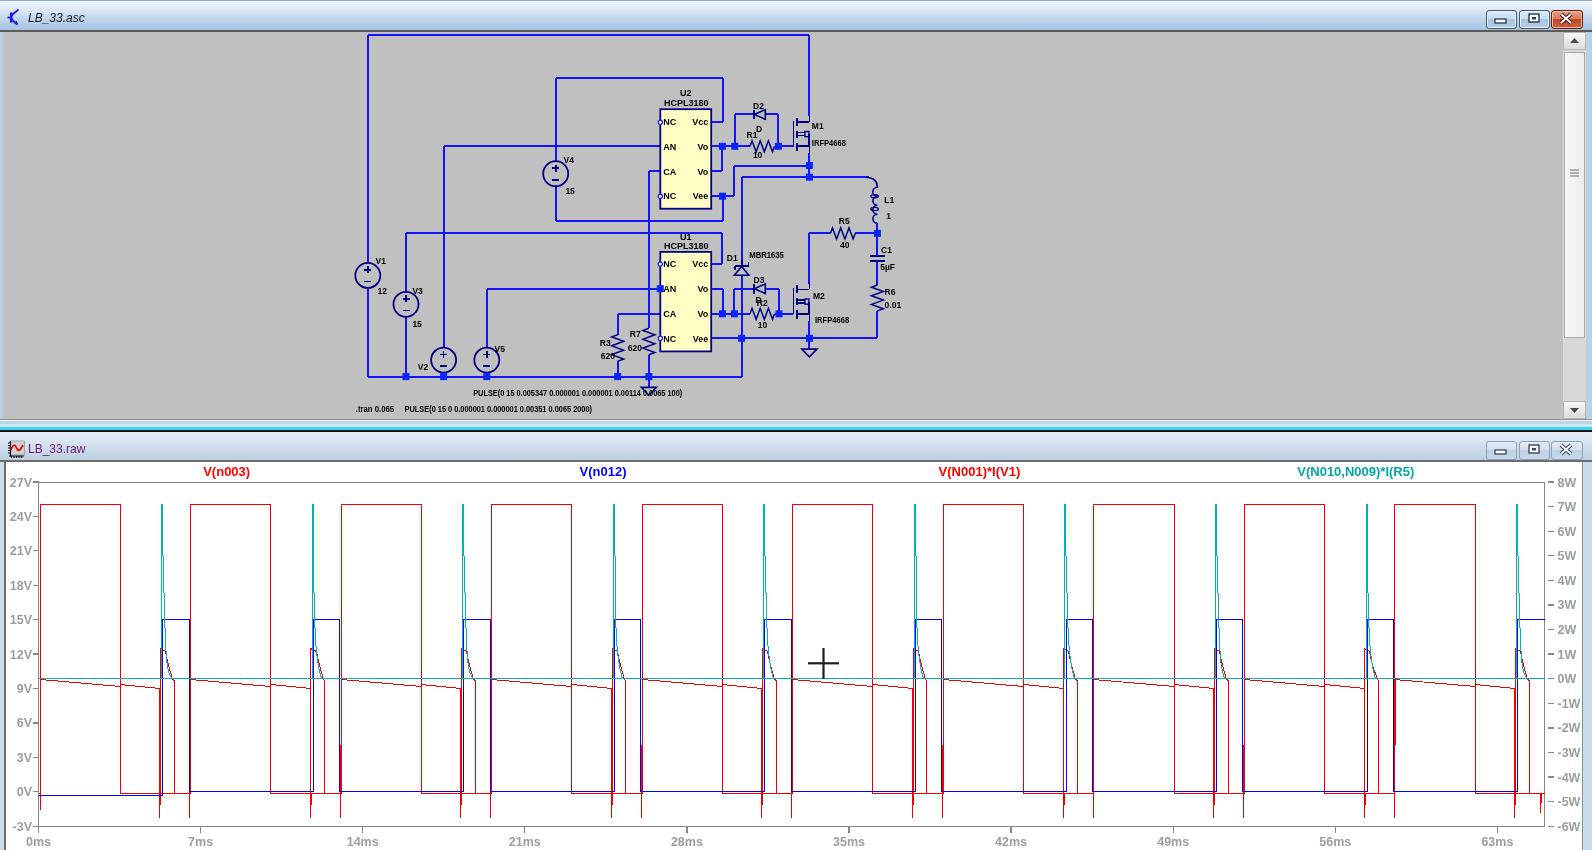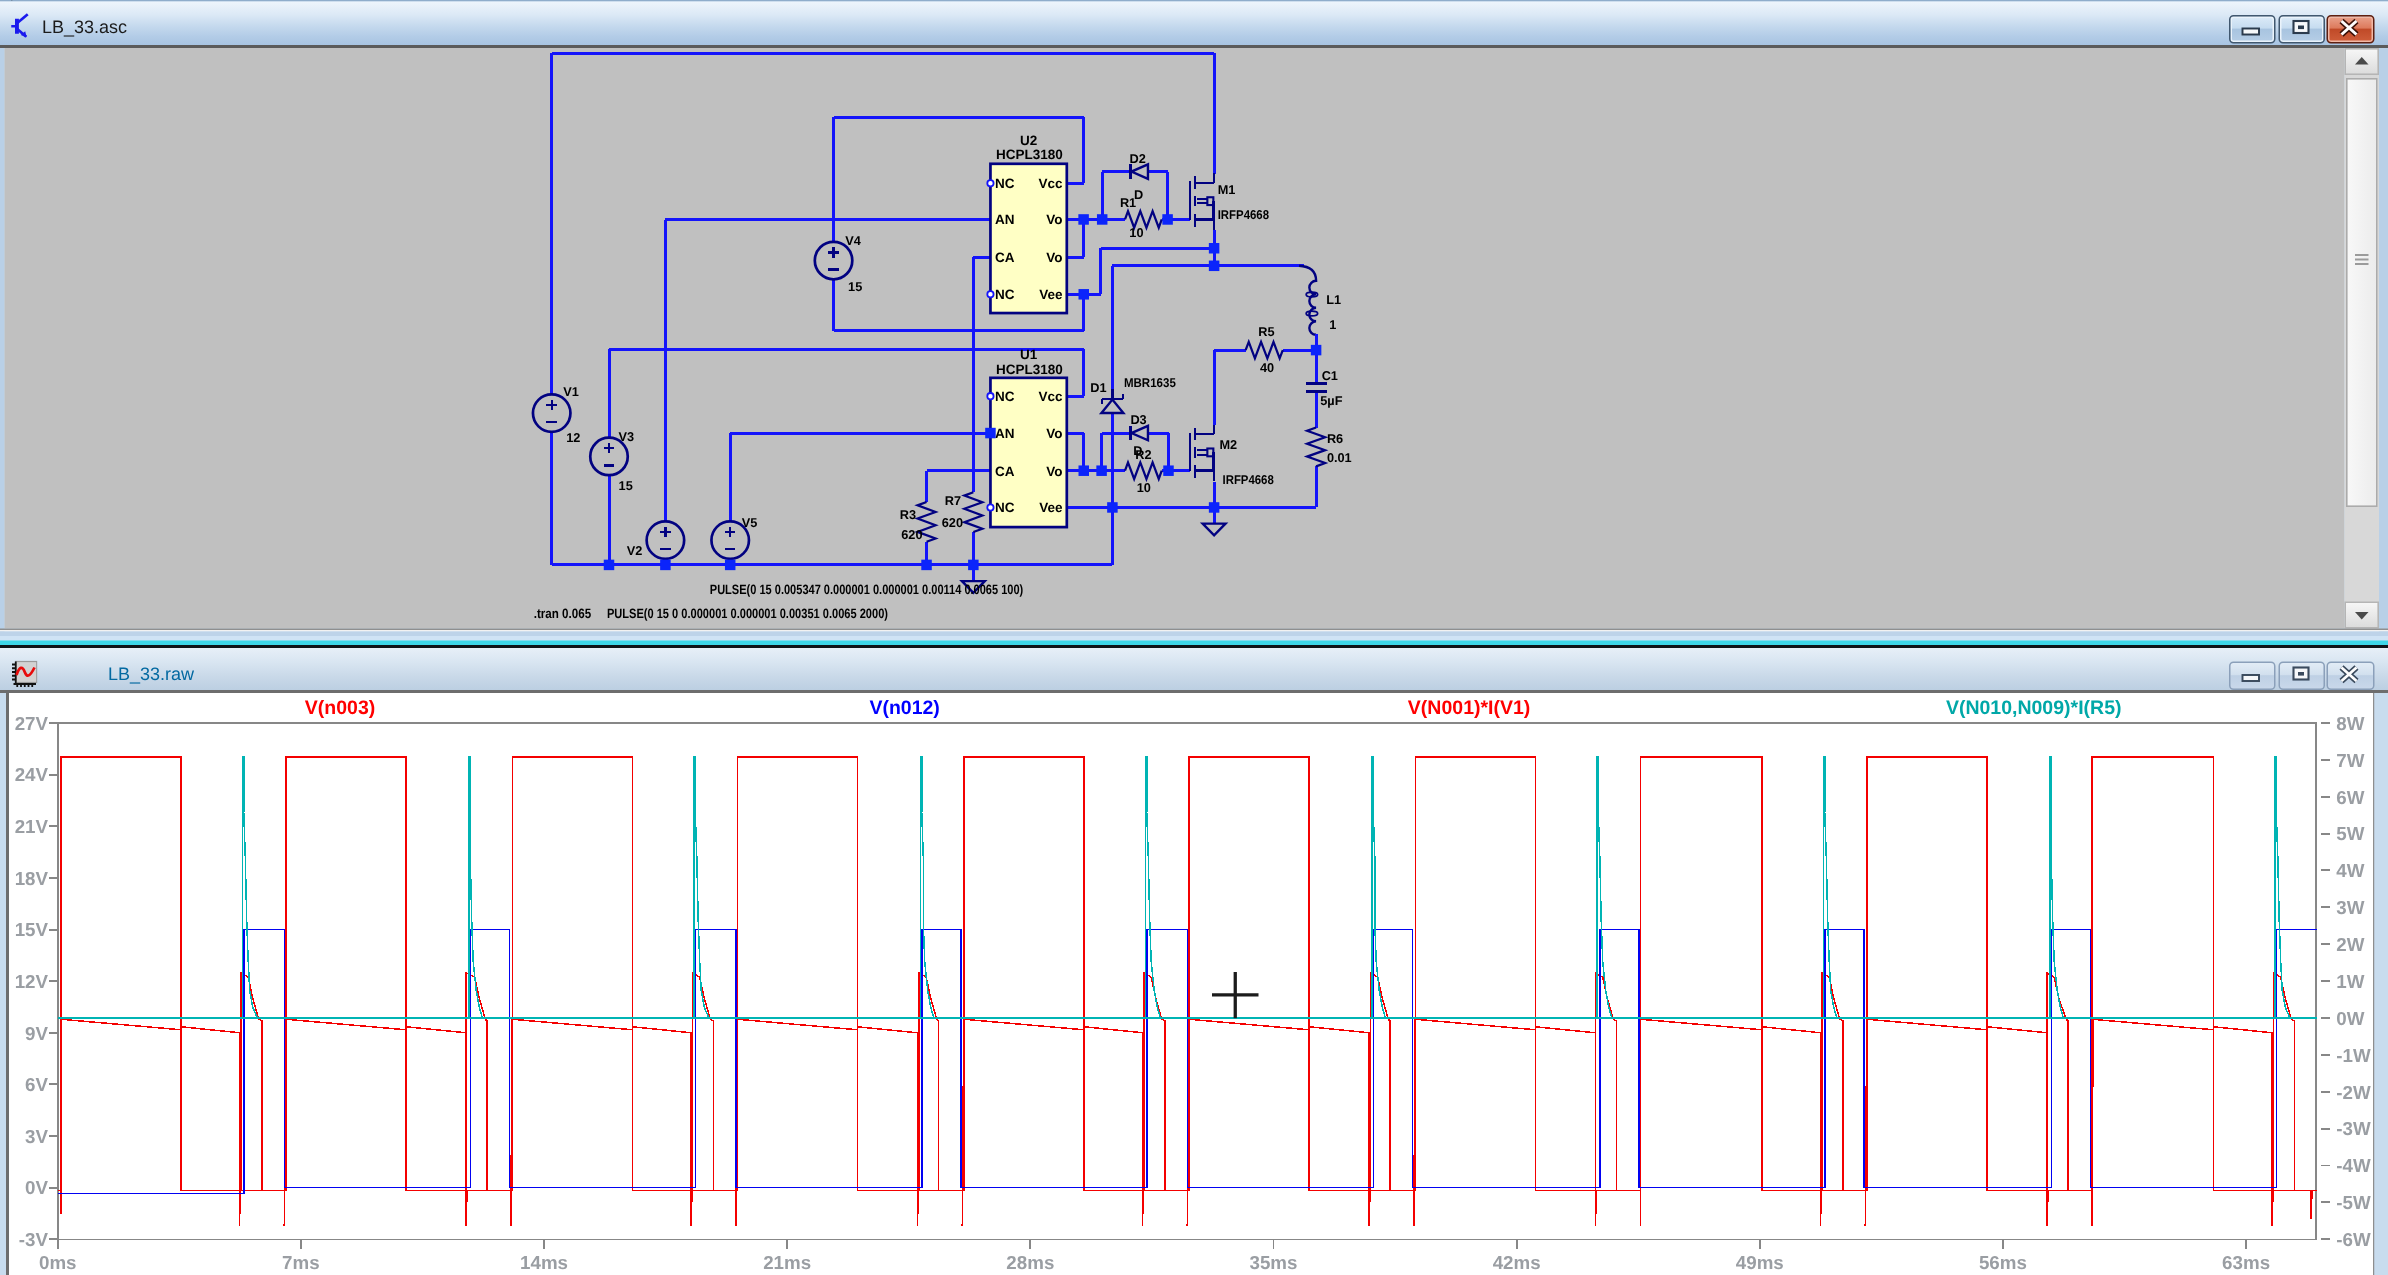--- a/index.html
+++ b/index.html
@@ -1,18 +1,18 @@
 <!DOCTYPE html>
 <html><head><meta charset="utf-8"><style>
 html,body{margin:0;padding:0;width:1592px;height:850px;overflow:hidden;background:#cde0f2;font-family:'Liberation Sans',sans-serif;}
 .abs{position:absolute;}
 </style></head>
 <body>
 
-<div class="abs" style="left:0;top:0;width:1564px;height:424px;">
+<div class="abs" style="left:0;top:0;width:1564px;height:424px;font-style:italic;">
   <div class="abs" style="left:0;top:0;width:1592px;height:1px;background:#8fadcb;"></div>
   <div class="abs" style="left:0;top:1px;width:1592px;height:29px;background:linear-gradient(#eef5fc 0%,#dce9f6 30%,#c6daee 55%,#b3cce7 80%,#a8c4e2 100%);"></div>
   <div class="abs" style="left:0;top:30px;width:1592px;height:2px;background:#5b5b5b;"></div>
 
   <svg class="abs" style="left:5px;top:8px" width="18" height="18" viewBox="0 0 18 18">
     <path d="M6.3,4.5 L6.3,14.5" stroke="#1a1aee" stroke-width="2.6"></path>
     <path d="M2.5,9.5 L6.3,9.5" stroke="#1a1aee" stroke-width="1.8"></path>
     <path d="M6.3,7.5 L13.5,1.5" stroke="#1a1aee" stroke-width="1.8"></path>
     <path d="M6.3,11.2 L12.5,16.5" stroke="#1a1aee" stroke-width="1.8"></path>
     <path d="M12.8,16.8 L11.8,12.8 L8.8,15.3 Z" fill="#1a1aee"></path>
@@ -280,21 +280,21 @@
 <div class="abs" style="left:0;top:430px;width:1592px;height:2px;background:#101318;"></div>
 
 <div class="abs" style="left:0;top:432px;width:1592px;height:418px;">
   <div class="abs" style="left:0;top:0;width:1592px;height:28px;background:linear-gradient(#e7eff8 0%,#d8e5f1 35%,#c8d8e8 70%,#bccfe2 100%);"></div>
   <svg class="abs" style="left:7px;top:8px" width="18" height="18" viewBox="0 0 18 18">
     <rect x="3.5" y="1" width="14" height="14" fill="#d2d2d2" stroke="#9a9a9a" stroke-width="0.8"></rect>
     <path d="M3.5,1 L3.5,16 M1,3 H3.5 M1,5.5 H3.5 M1,8 H3.5 M1,10.5 H3.5 M1,13 H3.5" stroke="#111" stroke-width="1.2"></path>
     <path d="M2,16 L17,16 M4.5,16 V18 M7,16 V18 M9.5,16 V18 M12,16 V18 M14.5,16 V18" stroke="#111" stroke-width="1.2"></path>
     <path d="M4,10 C6,4 8,4 9.5,8 C11,12 13,11 16,5" fill="none" stroke="#e80b0b" stroke-width="1.8"></path>
   </svg>
-  <div class="abs" style="left:28px;top:10px;font-size:12px;color:#0369a1;margin-left:44px;">LB_33.raw</div>
+  <div class="abs" style="left:28px;top:10px;font-size:12px;color:#701a75;">LB_33.raw</div>
   <div class="abs" style="left:1486px;top:9px;width:29px;height:17px;border:1px solid #8ba0ba;border-radius:3px;background:linear-gradient(#e2ecf6 0%,#d2e0ee 45%,#bed0e4 50%,#c9d8ea 100%);"></div>
   <svg class="abs" style="left:1486px;top:9px" width="29" height="17">
       <rect x="9" y="9" width="11" height="4" fill="#f6f8fa" stroke="#3a4a5d" stroke-width="1.3"></rect>
     </svg>
   <div class="abs" style="left:1519px;top:9px;width:29px;height:17px;border:1px solid #8ba0ba;border-radius:3px;background:linear-gradient(#e2ecf6 0%,#d2e0ee 45%,#bed0e4 50%,#c9d8ea 100%);"></div>
   <svg class="abs" style="left:1519px;top:9px" width="29" height="17">
     <rect x="10" y="4" width="10" height="8" fill="#f6f8fa" stroke="#3a4a5d" stroke-width="1.4"></rect>
     <rect x="13" y="7" width="4" height="2.4" fill="#3a4a5d"></rect>
   </svg>
   <div class="abs" style="left:1551px;top:9px;width:30px;height:17px;border:1px solid #8ba0ba;border-radius:3px;background:linear-gradient(#e2ecf6 0%,#d2e0ee 45%,#bed0e4 50%,#c9d8ea 100%);"></div>

